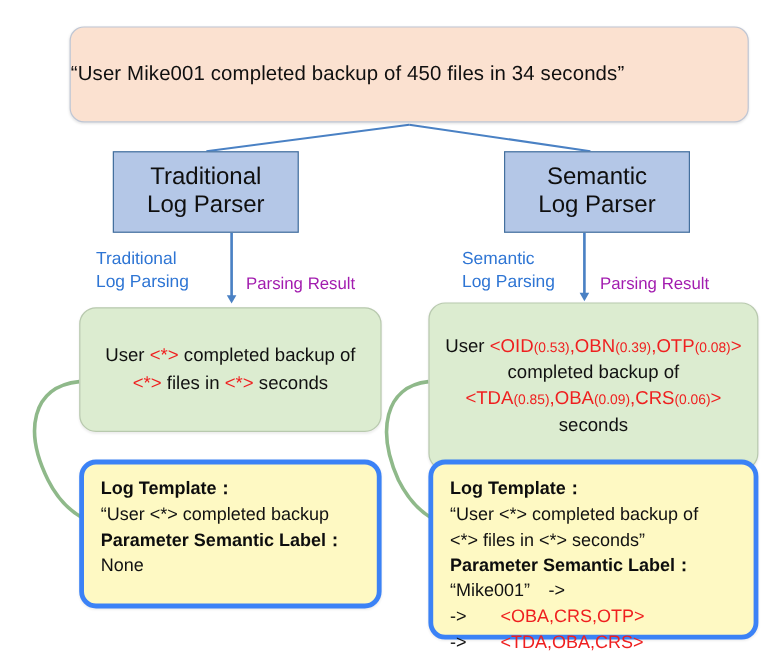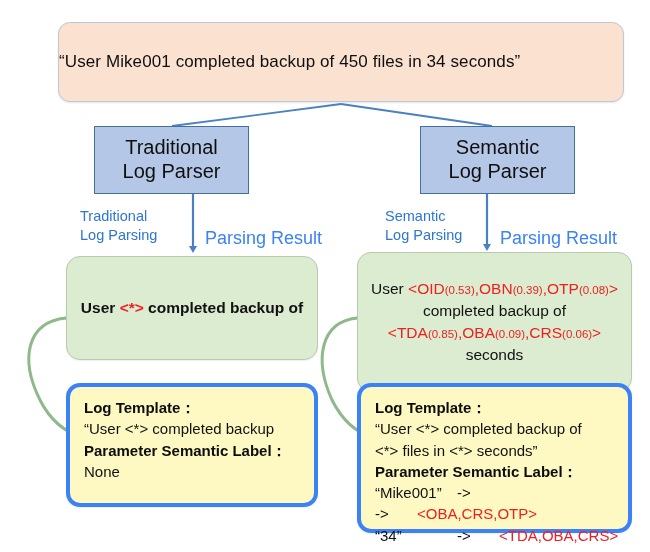--- a/index.html
+++ b/index.html
@@ -36,36 +36,36 @@
   }
   .parser-box div{font-size:20px;color:#0f0f0f;white-space:nowrap;}
   #parser-left{left:94px;top:126px;}
   #parser-right{right:75px;top:126px;}
 
   
   .pp-label{
     position:absolute;color:#2e75d4;font-size:14.5px;line-height:1.28;text-align:left;white-space:nowrap;
   }
   .pr-label{
-    position:absolute;color:#3b82f6;font-size:18px;white-space:nowrap;
+    position:absolute;color:#a21caf;font-size:14px;white-space:nowrap;
   }
   #lbl-trad{left:80px;top:207px;}
   #lbl-sem{left:385px;top:207px;}
   #res-left{left:205px;top:228px;}
   #res-right{left:500px;top:228px;}
 
   
   .green-box{
     position:absolute;background:#dcecd0;border:1px solid #b8c9ae;border-radius:14px;
     box-sizing:border-box;display:flex;flex-direction:column;align-items:center;justify-content:center;
     text-align:center;box-shadow:0 1px 2px rgba(0,0,0,0.07);
   }
   #green-left{left:66px;top:256px;width:252px;height:104px;}
   #green-right{left:357px;top:252px;width:275px;height:140px;}
-  .gl-line{font-size:15.5px;line-height:1.5;white-space:nowrap;color:#111;font-weight:bold;}
+  .gl-line{font-size:15.5px;line-height:1.5;white-space:nowrap;color:#111;}
   .gr-line{font-size:15.5px;line-height:1.42;white-space:nowrap;color:#111;}
   .red{color:#ef1f1f;}
   .sub{font-size:11.5px;vertical-align:baseline;}
 
   
   .white-box{
     position:absolute;background:#fef9c3;border:4px solid #3b82f6;border-radius:14px;
     box-sizing:border-box;padding:10px 0 10px 14px;
     box-shadow:0 1px 2px rgba(0,0,0,0.07);
   }
@@ -123,20 +123,23 @@
   <div class="pp-label" id="lbl-sem">
     <div>Semantic</div>
     <div>Log Parsing</div>
   </div>
   <div class="pr-label" id="res-right">Parsing Result</div>
 
   <div class="green-box" id="green-left">
     <div class="gl-line">
       <span>User </span><span class="red">&lt;*&gt;</span><span> completed backup of</span>
     </div>
+    <div class="gl-line">
+      <span class="red">&lt;*&gt;</span><span> files in </span><span class="red">&lt;*&gt;</span><span> seconds</span>
+    </div>
   </div>
 
   <div class="green-box" id="green-right">
     <div class="gr-line">
       <span>User </span><span class="red" id="tags1">&lt;<span>OID</span><span class="sub">(0.53)</span>,<span>OBN</span><span class="sub">(0.39)</span>,<span>OTP</span><span class="sub">(0.08)</span>&gt;</span>
     </div>
     <div class="gr-line">completed backup of</div>
     <div class="gr-line">
       <span class="red" id="tags3">&lt;<span>TDA</span><span class="sub">(0.85)</span>,<span>OBA</span><span class="sub">(0.09)</span>,<span>CRS</span><span class="sub">(0.06)</span>&gt;</span>
     </div>
@@ -158,20 +161,19 @@
     <div id="mapping-list">
         <div class="map-row">
           <span class="map-key">“Mike001”</span>
           <span class="map-arrow">-&gt;</span>
         </div>
         <div class="map-row">
           <span class="map-arrow">-&gt;</span>
           <span class="map-val">&lt;OBA,CRS,OTP&gt;</span>
         </div>
         <div class="map-row">
-          <span class="map-key">“34”</span>
           <span class="map-arrow">-&gt;</span>
           <span class="map-val">&lt;TDA,OBA,CRS&gt;</span>
         </div>
       </div>
   </div>
 
 </div>
 
 </body></html>

